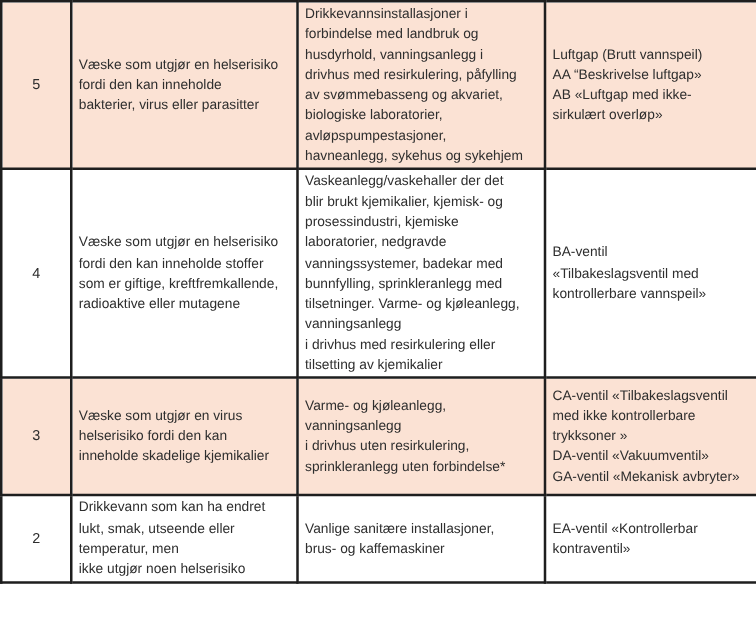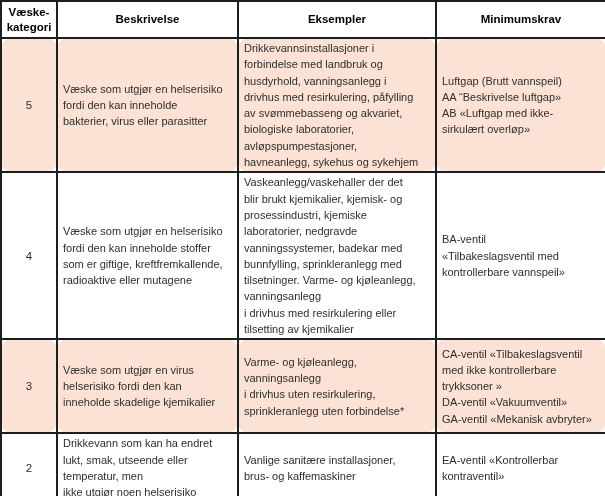--- a/index.html
+++ b/index.html
@@ -35,21 +35,20 @@
     line-height: 15px;
     padding: 2px 2px;
     background: #ffffff;
   }
   table.kat td {
     font-size: 11px;
     line-height: 16.3px;
     padding: 1px 4px 1px 5px;
     text-align: left;
     color: #2e2e2e;
-    border-radius: 11px;
   }
   table.kat td.kategori {
     text-align: center;
     font-size: 11.5px;
     padding: 1px 2px;
   }
   tr.hl td { background: #fbe2d4; }
   tr.r-header { height: 37px; }
   tr.r-0 { height: 130px; }
   tr.r-1 { height: 166px; }
@@ -61,27 +60,20 @@
 
 <div class="page">
   <table class="kat">
     <colgroup>
       <col class="c-kategori">
       <col class="c-beskrivelse">
       <col class="c-eksempler">
       <col class="c-minimumskrav">
     </colgroup>
     <tbody>
-        <tr class="r-header">
-      <th>Væske-
-kategori</th>
-      <th>Beskrivelse</th>
-      <th>Eksempler</th>
-      <th>Minimumskrav</th>
-    </tr>
     <tr class="r-0 hl">
       <td class="kategori">5</td>
       <td>Væske som utgjør en helserisiko
 fordi den kan inneholde
 bakterier, virus eller parasitter</td>
       <td>Drikkevannsinstallasjoner i
 forbindelse med landbruk og
 husdyrhold, vanningsanlegg i
 drivhus med resirkulering, påfylling
 av svømmebasseng og akvariet,

